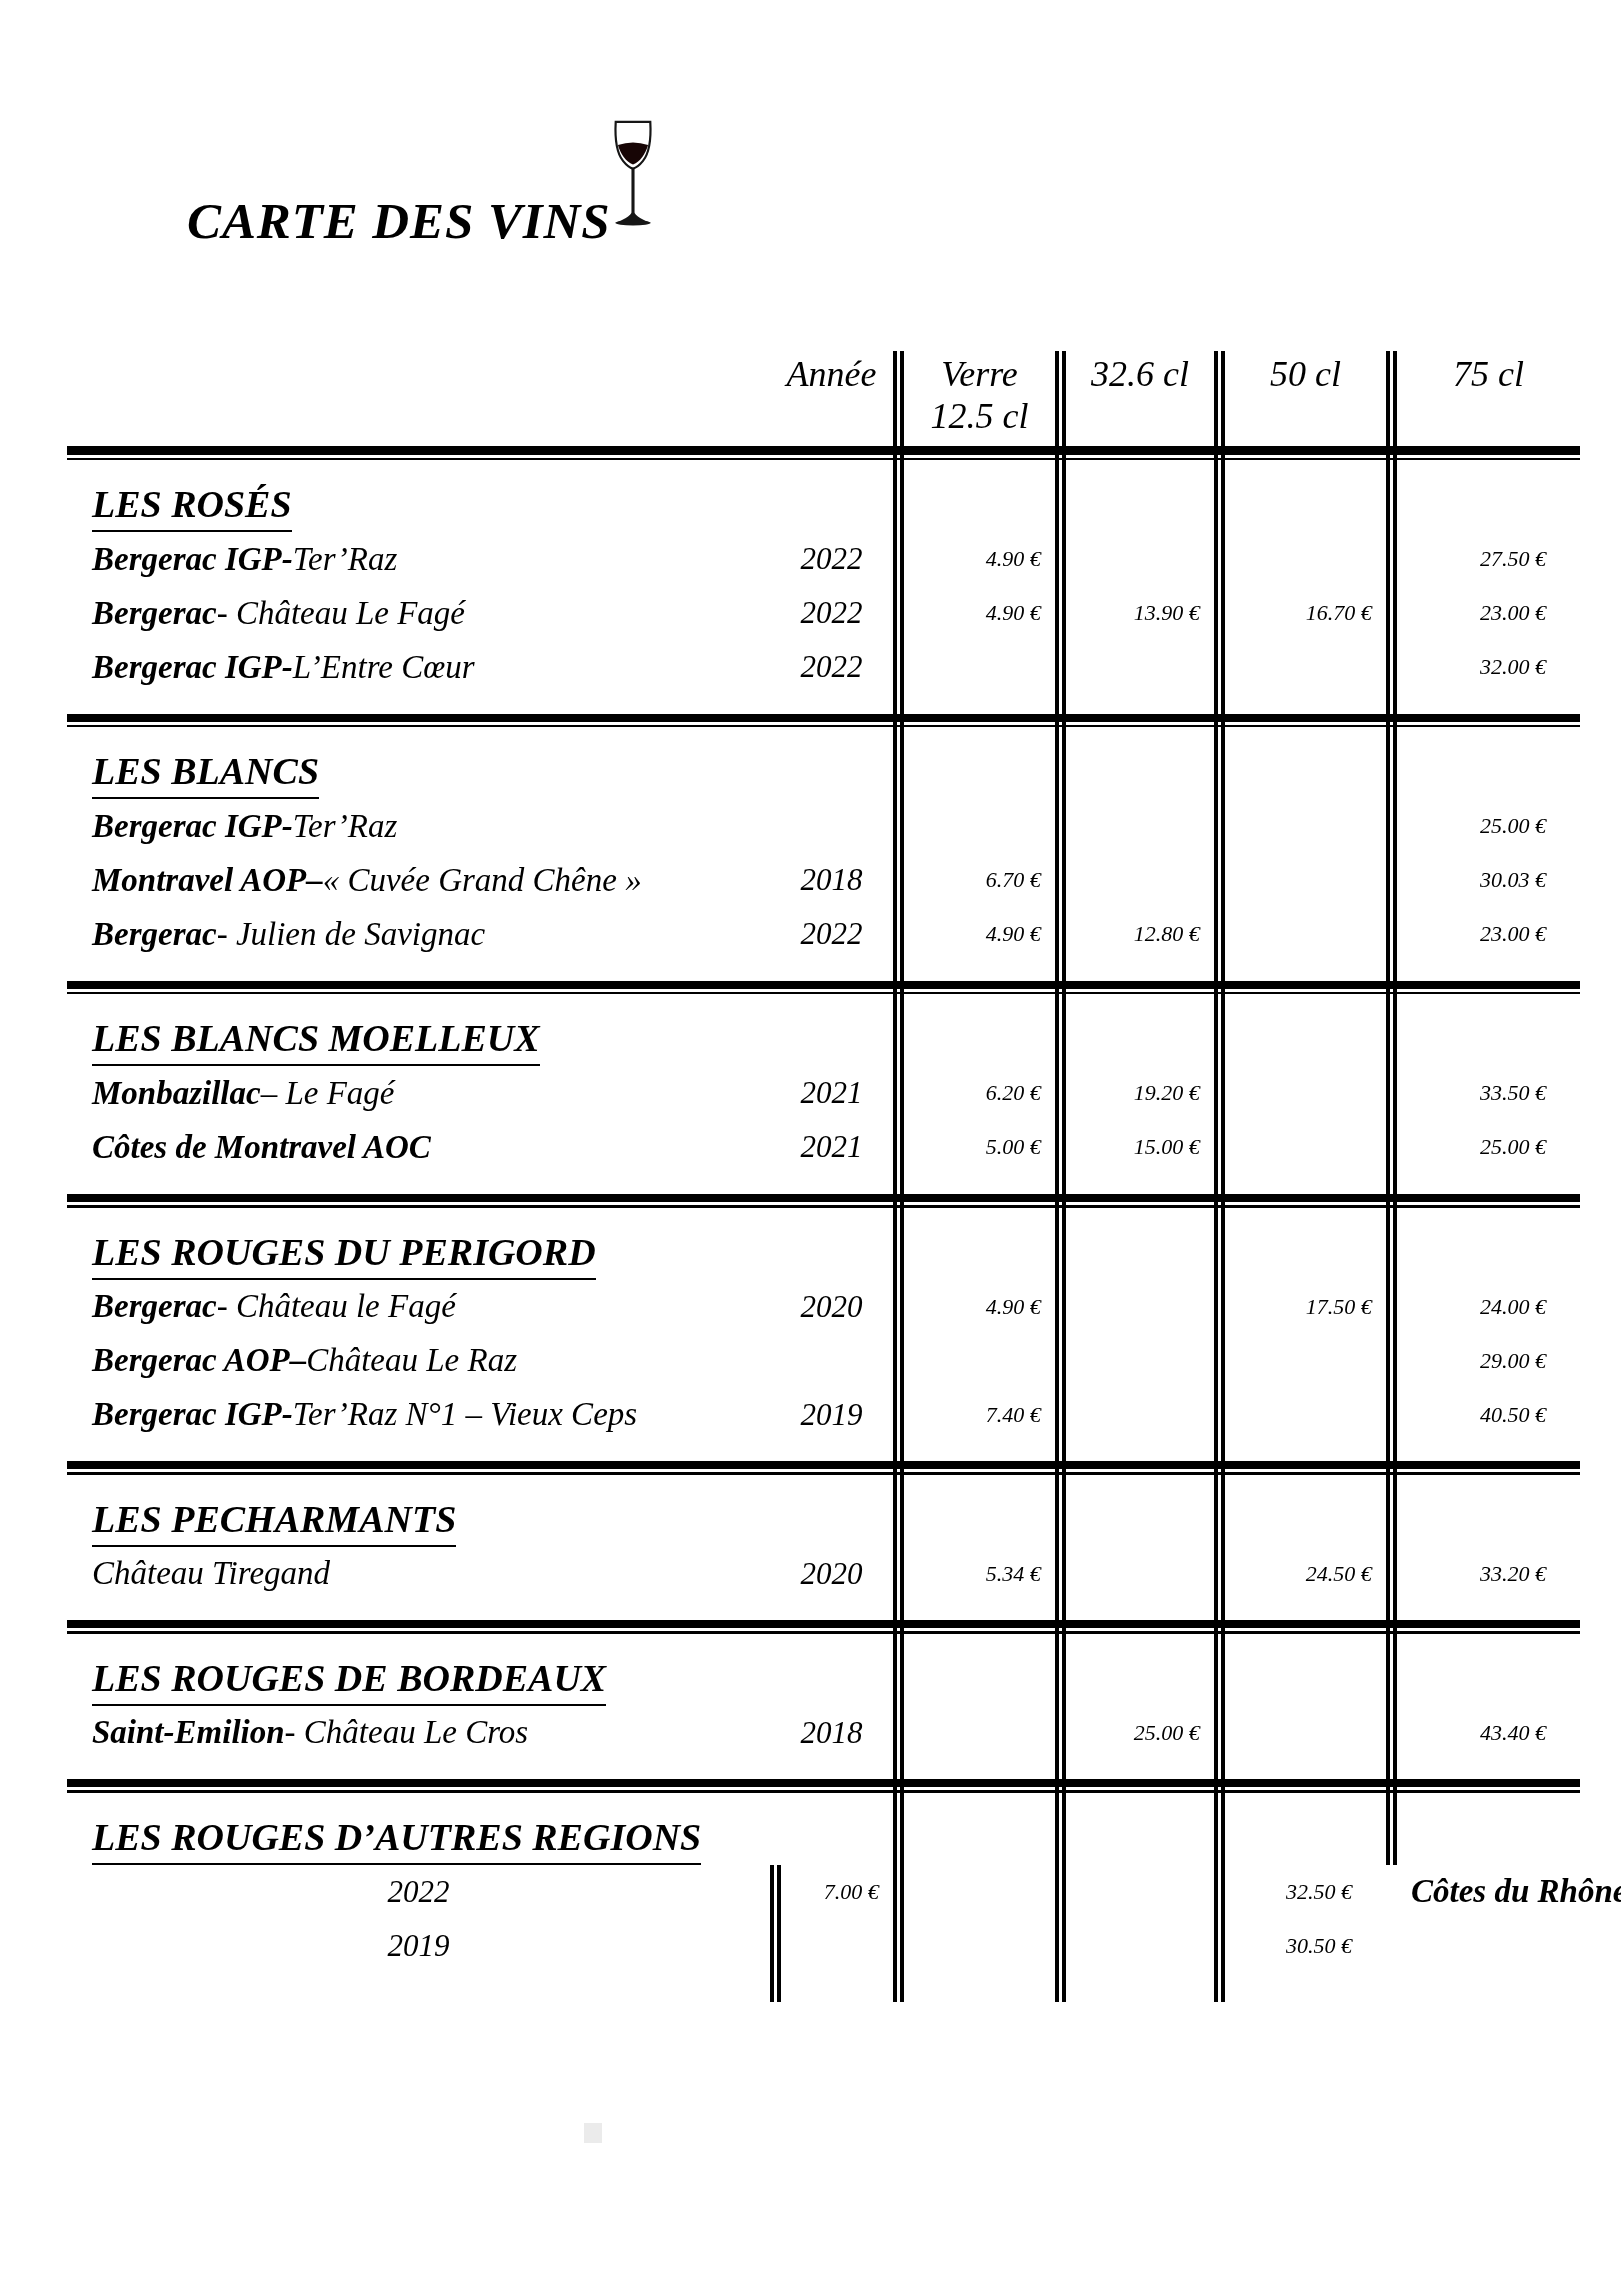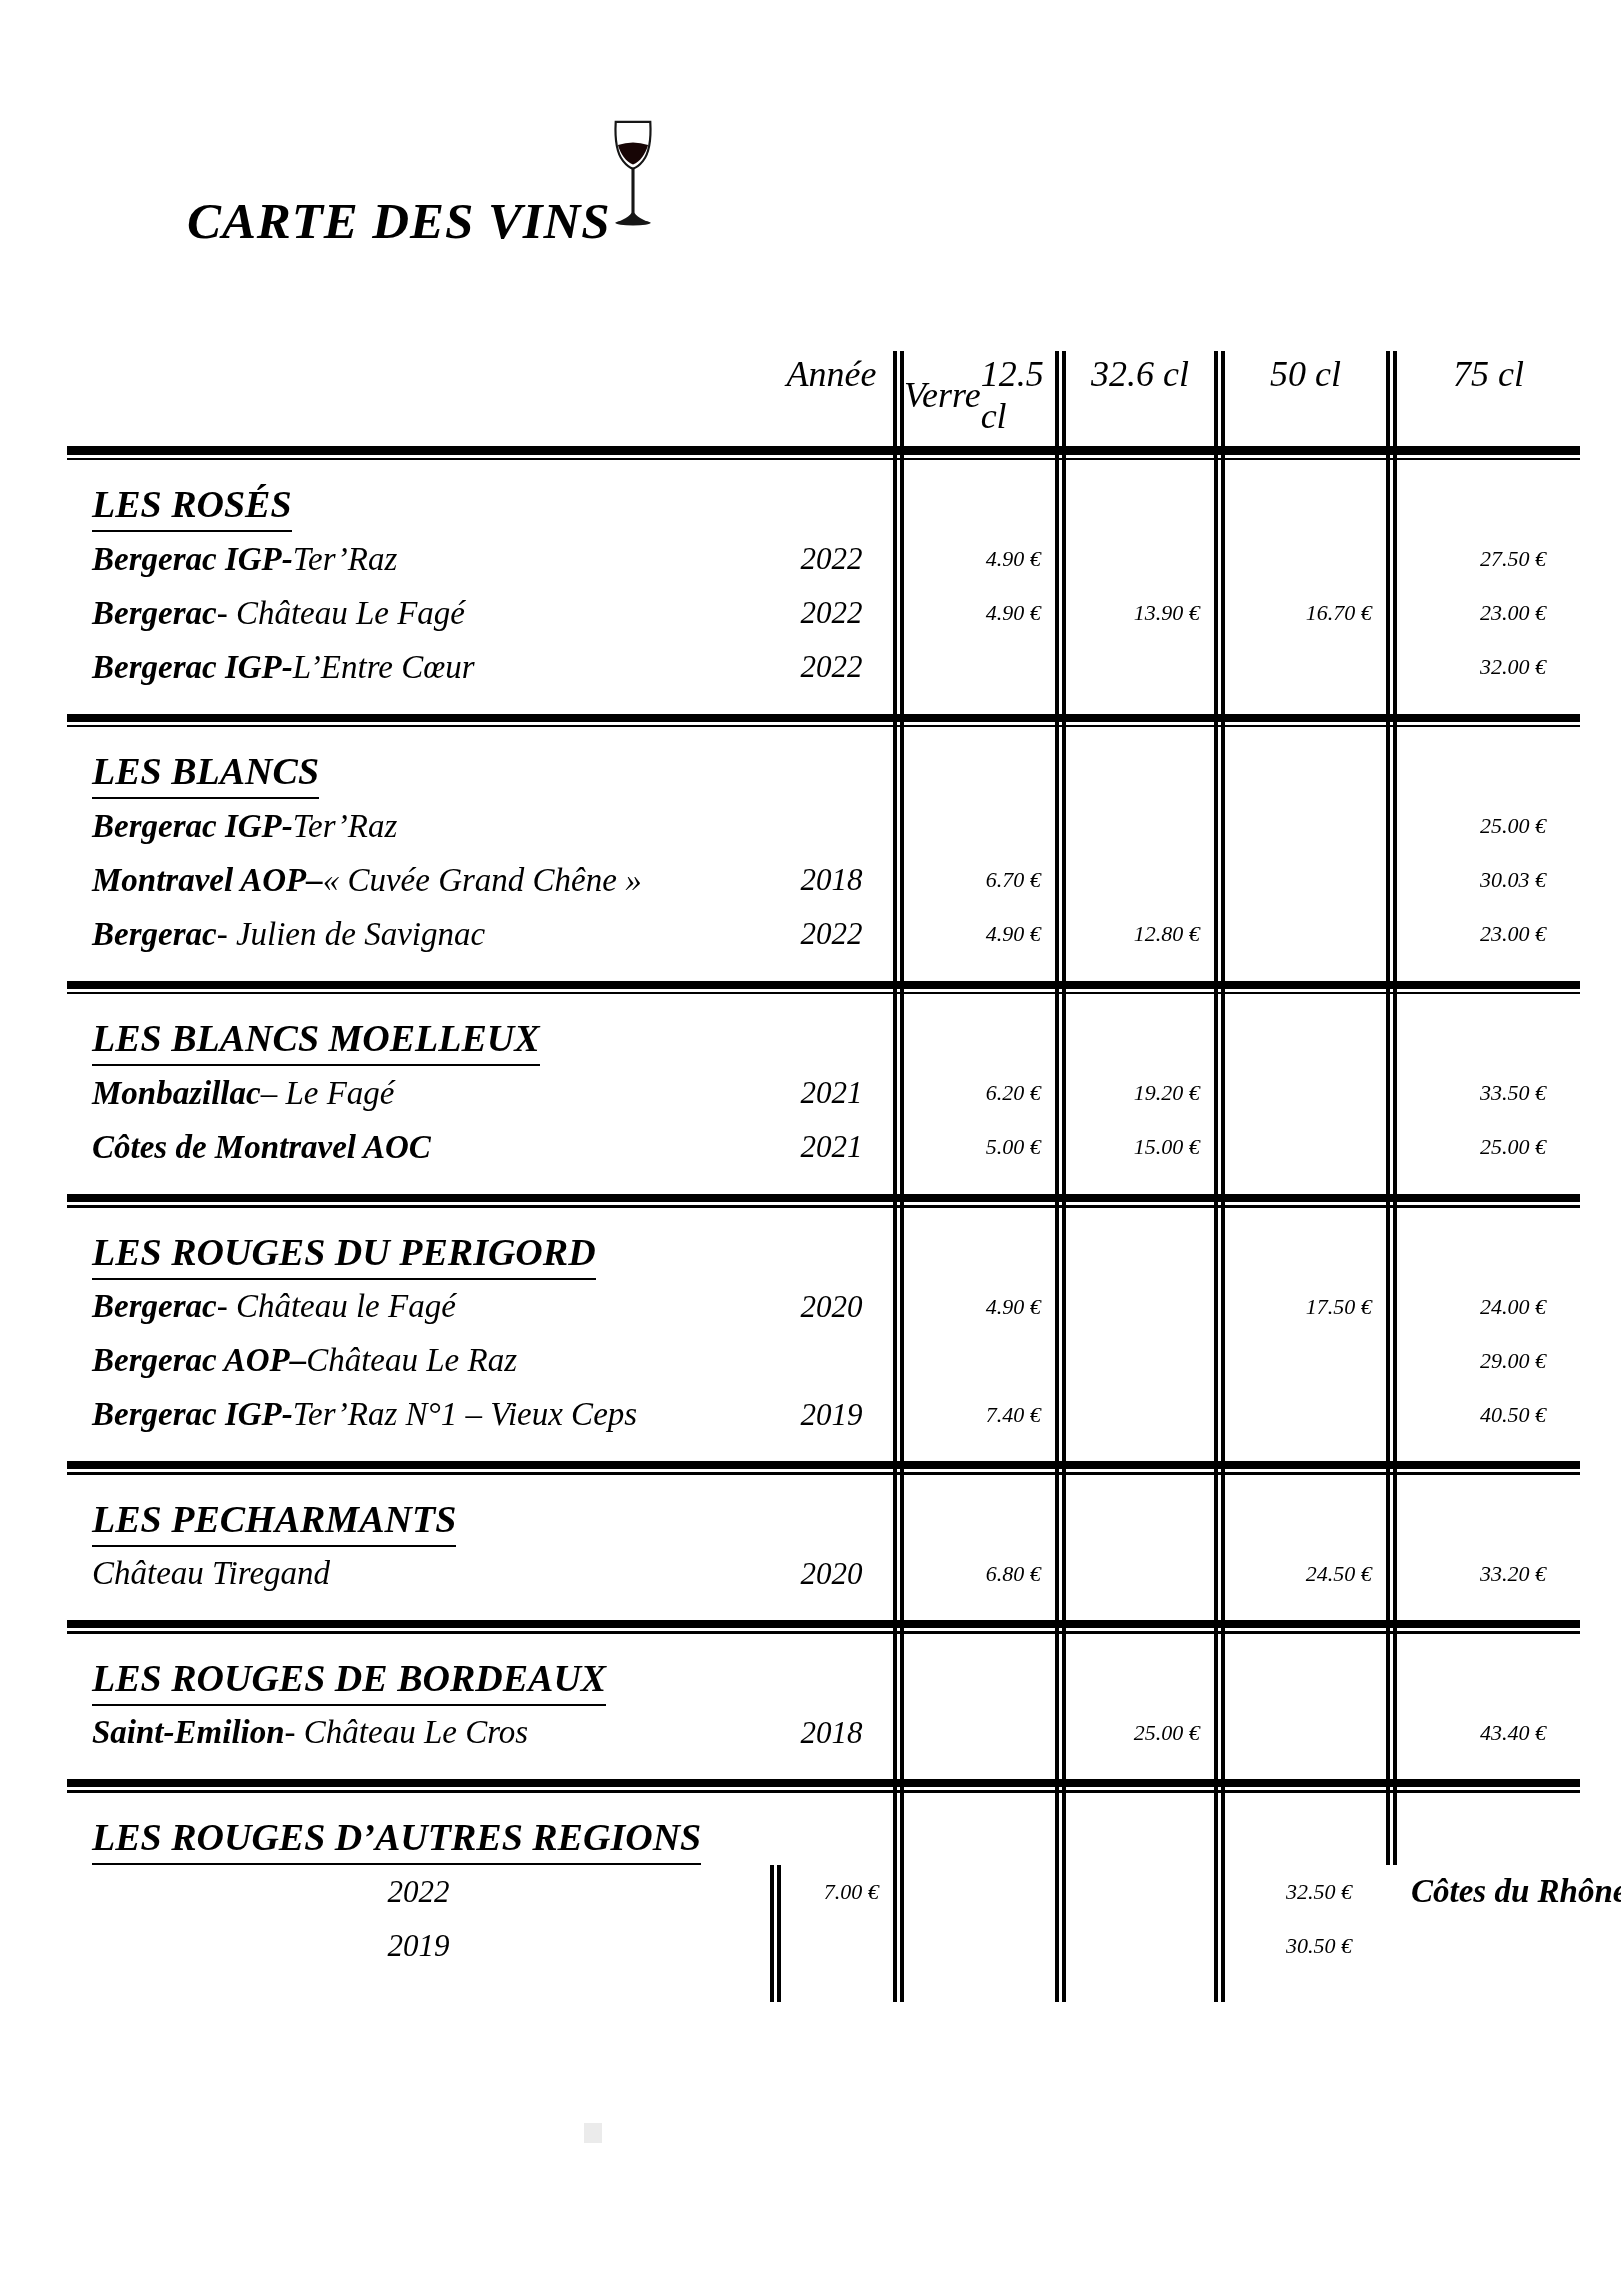--- a/index.html
+++ b/index.html
@@ -19,21 +19,21 @@
 
   
   .c0{justify-content:flex-start;padding-left:25px;}
   .c1{justify-content:center;}
   .c2,.c3,.c4{justify-content:flex-end;padding-right:14.3px;}
   .c5{justify-content:flex-end;padding-right:34px;}
 
   
   .hrow{height:95px;align-items:flex-start;font-size:36px;padding-top:1.8px;}
   .hrow.c1,.hrow.c2,.hrow.c3,.hrow.c4,.hrow.c5{justify-content:center;padding-right:0;}
-  .hrow .two-line{display:flex;flex-direction:row;align-items:center;line-height:42px;}
+  .hrow .two-line{display:flex;flex-direction:column;align-items:center;line-height:42px;}
   .hsep{height:14.3px;background:linear-gradient(to bottom,#000 0 9px,#fff 9px 11.6px,#000 11.6px 14.3px);}
 
   
   .trow{height:72px;align-items:flex-end;padding-bottom:0;}
   .sec-title{font-size:38px;font-weight:700;border-bottom:2.7px solid #000;padding-bottom:4px;
              white-space:nowrap;}
   .irow{height:54px;font-size:33px;white-space:nowrap;}
   .irow.c1{font-size:31px;}
   .irow.c2,.irow.c3,.irow.c4,.irow.c5{font-size:22px;}
   .pad{height:19.7px;}
@@ -232,21 +232,21 @@
       <div class="cell trow c0">
         <span class="sec-title">LES PECHARMANTS</span>
       </div>
       <div class="cell trow c1"></div>
       <div class="cell trow c2 vline"></div>
       <div class="cell trow c3 vline"></div>
       <div class="cell trow c4 vline"></div>
       <div class="cell trow c5 vline"></div>
       <div class="cell irow c0">Château Tiregand</div>
       <div class="cell irow c1">2020</div>
-      <div class="cell irow c2 vline">6.80 €</div>
+      <div class="cell irow c2 vline">5.34 €</div>
       <div class="cell irow c3 vline"></div>
       <div class="cell irow c4 vline">24.50 €</div>
       <div class="cell irow c5 vline">33.20 €</div>
       <div class="cell pad c0"></div>
       <div class="cell pad c1"></div>
       <div class="cell pad c2 vline"></div>
       <div class="cell pad c3 vline"></div>
       <div class="cell pad c4 vline"></div>
       <div class="cell pad c5 vline"></div>
       <div class="cell sep c0"></div>

